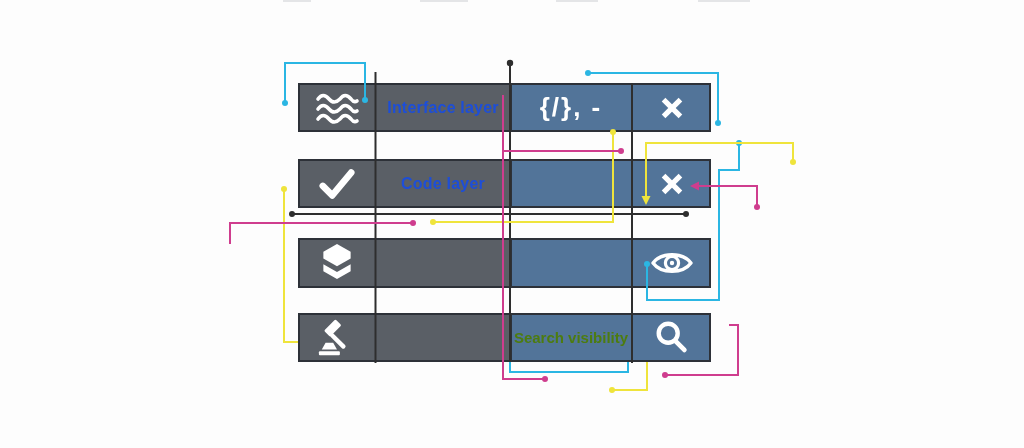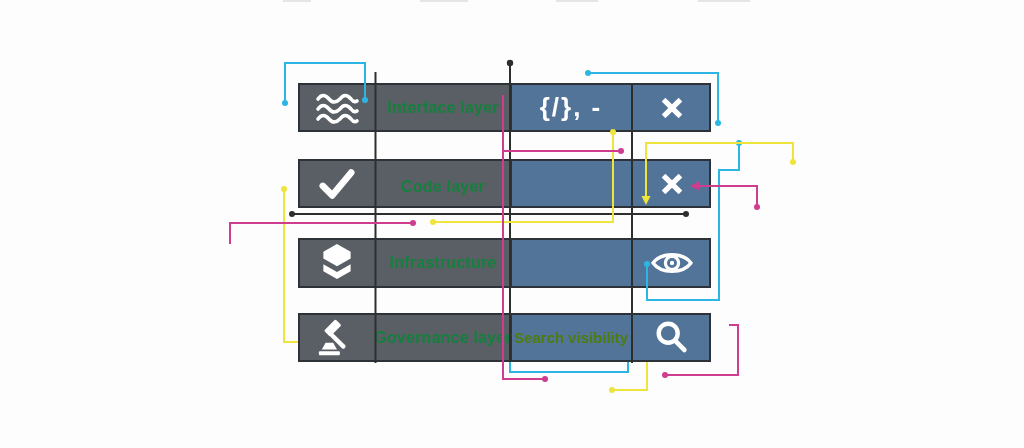--- a/index.html
+++ b/index.html
@@ -11,21 +11,21 @@
     position:absolute;box-sizing:border-box;border:2px solid var(--border);
     display:flex;align-items:center;justify-content:center;
   }
   .cell.gray{background:var(--box_gray);}
   .cell.blue{background:var(--box_blue);}
   .slot{
     position:absolute;display:flex;align-items:center;justify-content:center;
     color:var(--icon_white);
   }
   .label-text{
-    color:#15803d;font-size:16px;font-weight:600;letter-spacing:.2px;white-space:nowrap;
+    color:#1d4ed8;font-size:16px;font-weight:600;letter-spacing:.2px;white-space:nowrap;
   }
   .code-text{
     color:#fff;font-size:26px;font-weight:700;letter-spacing:2px;white-space:nowrap;
   }
   .small-label{
     color:#4d7c0f;font-size:15px;font-weight:600;white-space:nowrap;
   }
   svg.icon{display:block;}
   #overlay{position:absolute;left:0;top:0;pointer-events:none;}
   #overlay .cyan{stroke:var(--cyan);}
@@ -75,21 +75,21 @@
     </svg>
   </div>
 
   <div class="cell gray" style="left:298px;top:159px;width:214px;height:49px;"></div>
   <div class="cell blue" style="left:510px;top:159px;width:201px;height:49px;"></div>
   <div class="slot" style="left:298px;top:159px;width:78px;height:49px;">
     <svg class="icon" width="42" height="36" viewBox="0 0 44 38">
       <path d="M7,21 L17,31 L37,7" stroke="#fff" stroke-width="7" fill="none" stroke-linecap="round" stroke-linejoin="round"></path>
     </svg>
   </div>
-  <div class="slot" style="left:376px;top:159px;width:134px;height:55px;">
+  <div class="slot" style="left:376px;top:159px;width:134px;height:49px;">
     <span class="label-text">Code layer</span>
   </div>
   <div class="slot" style="left:632px;top:159px;width:79px;height:49px;">
     <svg class="icon" width="30" height="30" viewBox="0 0 32 32">
       <g stroke="#fff" stroke-width="5.5" stroke-linecap="butt">
         <line x1="7" y1="7" x2="25" y2="25"></line>
           <line x1="25" y1="7" x2="7" y2="25"></line>
       </g>
     </svg>
   </div>
@@ -97,45 +97,39 @@
   <div class="cell gray" style="left:298px;top:238px;width:214px;height:50px;"></div>
   <div class="cell blue" style="left:510px;top:238px;width:201px;height:50px;"></div>
   <div class="slot" style="left:298px;top:238px;width:78px;height:50px;">
     <svg class="icon" width="40" height="42" viewBox="0 0 44 44">
       <g fill="#fff">
         <path d="M22,1 L37,9.5 L37,17 L22,25.5 L7,17 L7,9.5 Z"></path>
         <path d="M7,23.5 L22,32 L37,23.5 L37,31 L22,39.5 L7,31 Z"></path>
       </g>
     </svg>
   </div>
-  <div class="slot" style="left:376px;top:238px;width:134px;height:50px;">
-    <span class="label-text">Infrastructure</span>
-  </div>
   <div class="slot" style="left:632px;top:238px;width:79px;height:50px;">
     <svg class="icon" width="44" height="28" viewBox="0 0 44 28">
       <path d="M3,14 C11,3 33,3 41,14 C33,25 11,25 3,14 Z" stroke="#fff" stroke-width="3.4" fill="none" stroke-linejoin="round"></path>
       <circle cx="22" cy="14" r="6.6" stroke="#fff" stroke-width="3.2" fill="none"></circle>
       <circle cx="22" cy="14" r="2.2" fill="#fff"></circle>
     </svg>
   </div>
 
   <div class="cell gray" style="left:298px;top:313px;width:214px;height:49px;"></div>
   <div class="cell blue" style="left:510px;top:313px;width:201px;height:49px;"></div>
   <div class="slot" style="left:298px;top:313px;width:78px;height:49px;">
     <svg class="icon" width="42" height="40" viewBox="0 0 44 42">
       <g fill="#fff">
         <rect x="13" y="2" width="9" height="17" rx="1.5" transform="rotate(45 17.5 10.5)"></rect>
         <rect x="17" y="15" width="21" height="4.6" rx="2" transform="rotate(45 17 15)"></rect>
         <path d="M6,33 L22,33 L18,26 L10,26 Z"></path>
         <rect x="3" y="35" width="22" height="4" rx="1"></rect>
       </g>
     </svg>
-  </div>
-  <div class="slot" style="left:376px;top:313px;width:134px;height:49px;">
-    <span class="label-text">Governance layer</span>
   </div>
   <div class="slot" style="left:510px;top:313px;width:122px;height:49px;">
     <span class="small-label">Search visibility</span>
   </div>
   <div class="slot" style="left:632px;top:313px;width:79px;height:49px;">
     <svg class="icon" width="38" height="38" viewBox="0 0 40 40">
       <circle cx="16" cy="15" r="10" stroke="#fff" stroke-width="4.6" fill="none"></circle>
       <line x1="23.5" y1="23" x2="33" y2="32.5" stroke="#fff" stroke-width="5" stroke-linecap="round"></line>
     </svg>
   </div>

